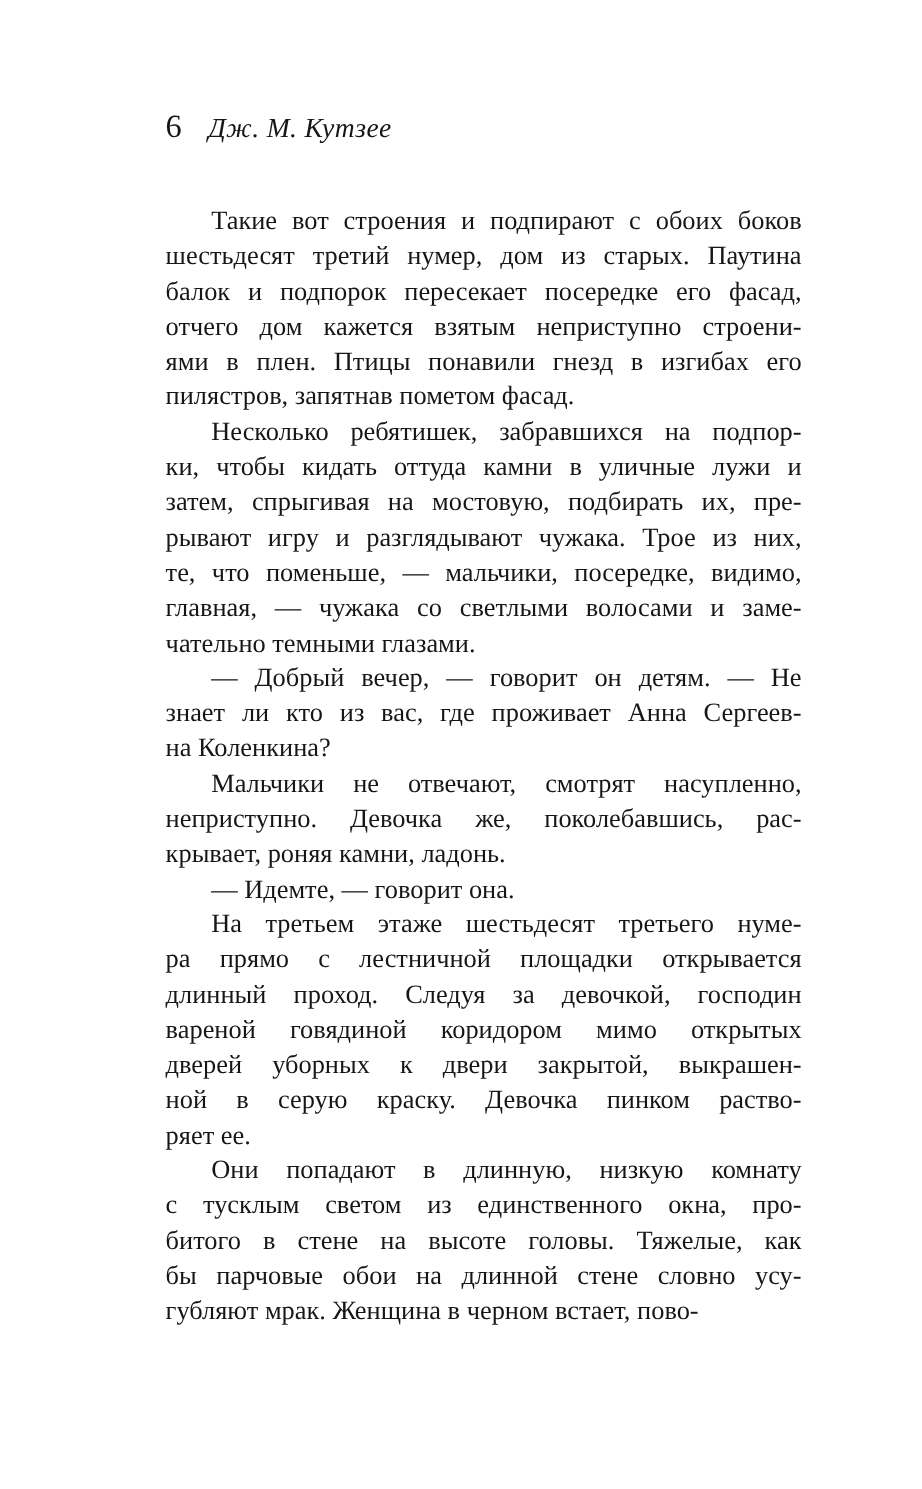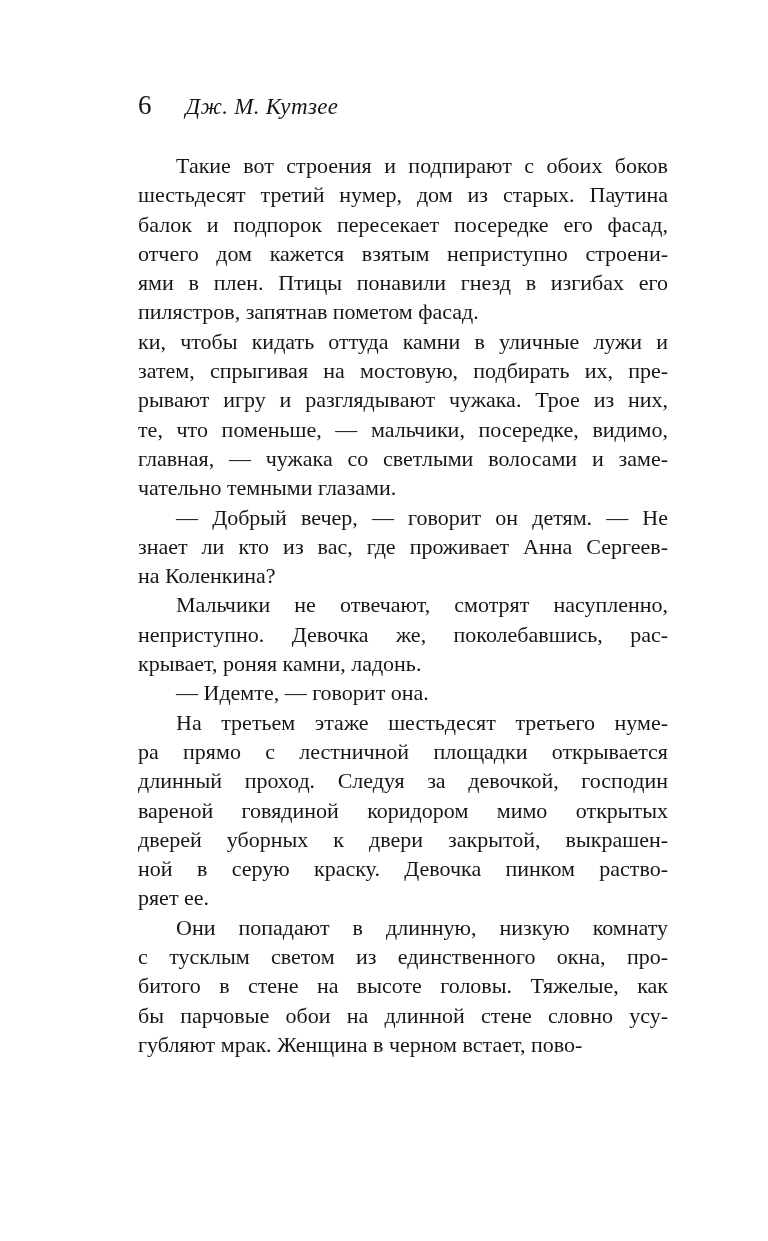--- a/index.html
+++ b/index.html
@@ -25,28 +25,28 @@
     align-items: baseline;
   }
   .page-number {
     font-size: 27px;
     font-style: normal;
     line-height: 1;
   }
   .running-header {
     font-size: 23px;
     font-style: italic;
-    margin-left: 34px;
+    margin-left: 22px;
     letter-spacing: 0.3px;
     line-height: 1;
   }
   .text-block {
     position: absolute;
     left: 138px;
-    top: 151px;
+    top: 169px;
     width: 530px;
     font-size: 22px;
     line-height: 29.3px;
   }
   .para {
     margin: 0;
     padding: 0;
   }
   .line {
     text-align: justify;
@@ -71,20 +71,21 @@
   <div class="text-block">
       <div class="para">
         <div class="line first">Такие вот строения и подпирают с обоих боков</div>
         <div class="line">шестьдесят третий нумер, дом из старых. Паутина</div>
         <div class="line">балок и подпорок пересекает посередке его фасад,</div>
         <div class="line">отчего дом кажется взятым неприступно строени-</div>
         <div class="line">ями в плен. Птицы понавили гнезд в изгибах его</div>
         <div class="line last">пилястров, запятнав пометом фасад.</div>
       </div>
       <div class="para">
+        <div class="line first">Несколько ребятишек, забравшихся на подпор-</div>
         <div class="line">ки, чтобы кидать оттуда камни в уличные лужи и</div>
         <div class="line">затем, спрыгивая на мостовую, подбирать их, пре-</div>
         <div class="line">рывают игру и разглядывают чужака. Трое из них,</div>
         <div class="line">те, что поменьше, — мальчики, посередке, видимо,</div>
         <div class="line">главная, — чужака со светлыми волосами и заме-</div>
         <div class="line last">чательно темными глазами.</div>
       </div>
       <div class="para">
         <div class="line first">— Добрый вечер, — говорит он детям. — Не</div>
         <div class="line">знает ли кто из вас, где проживает Анна Сергеев-</div>

